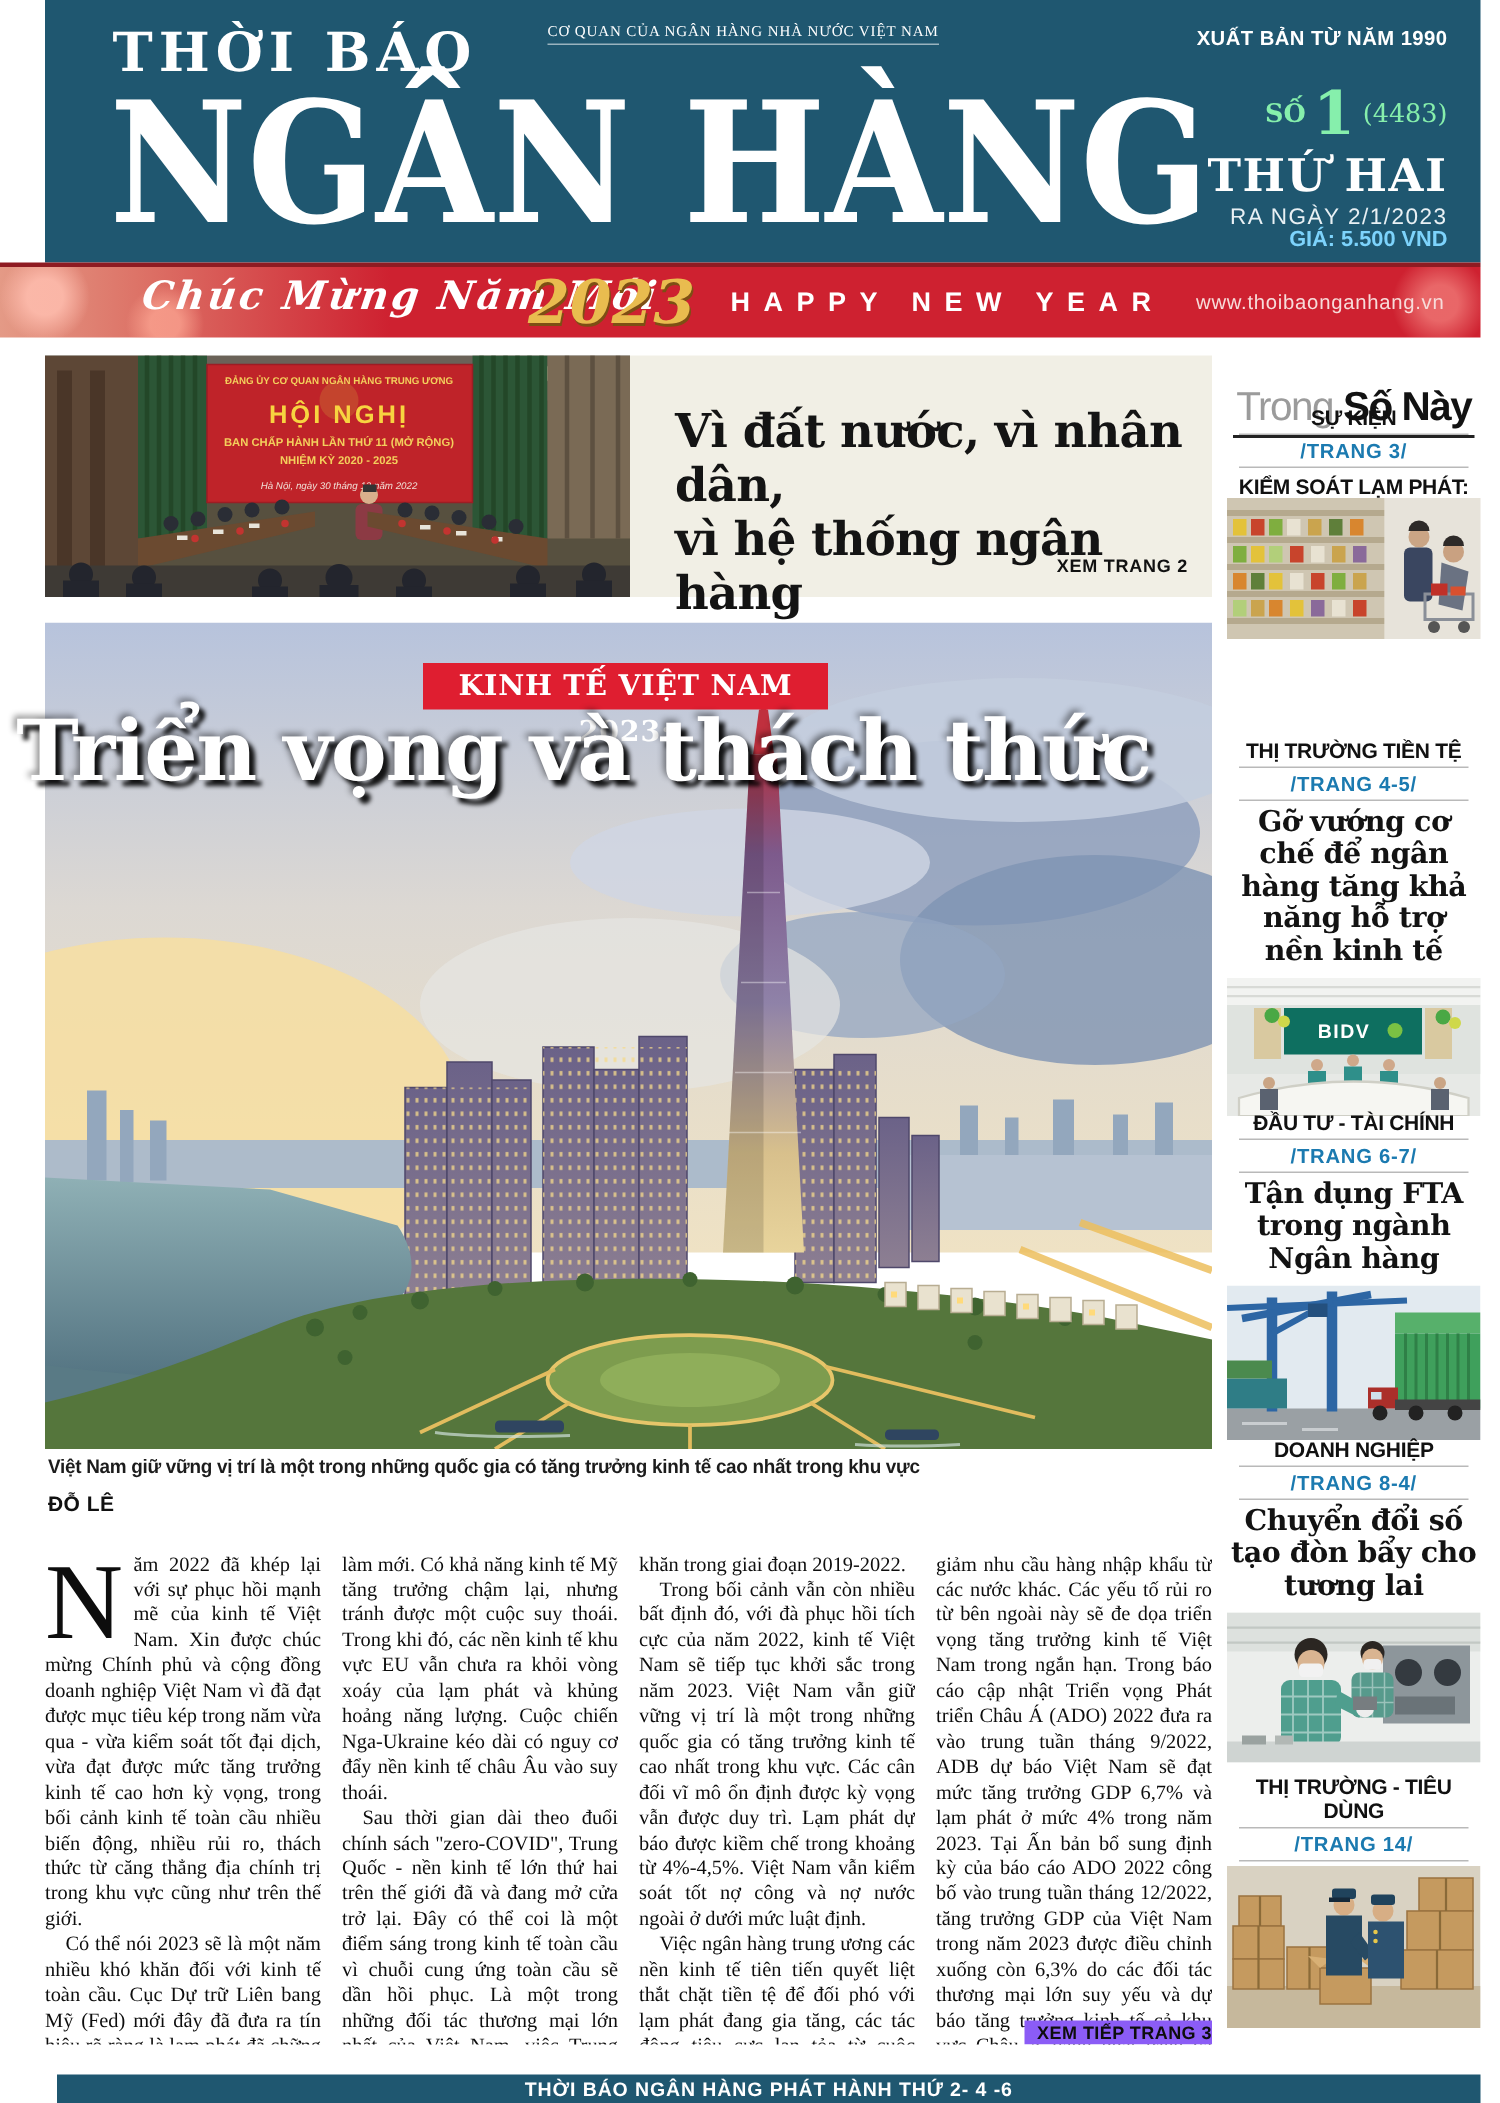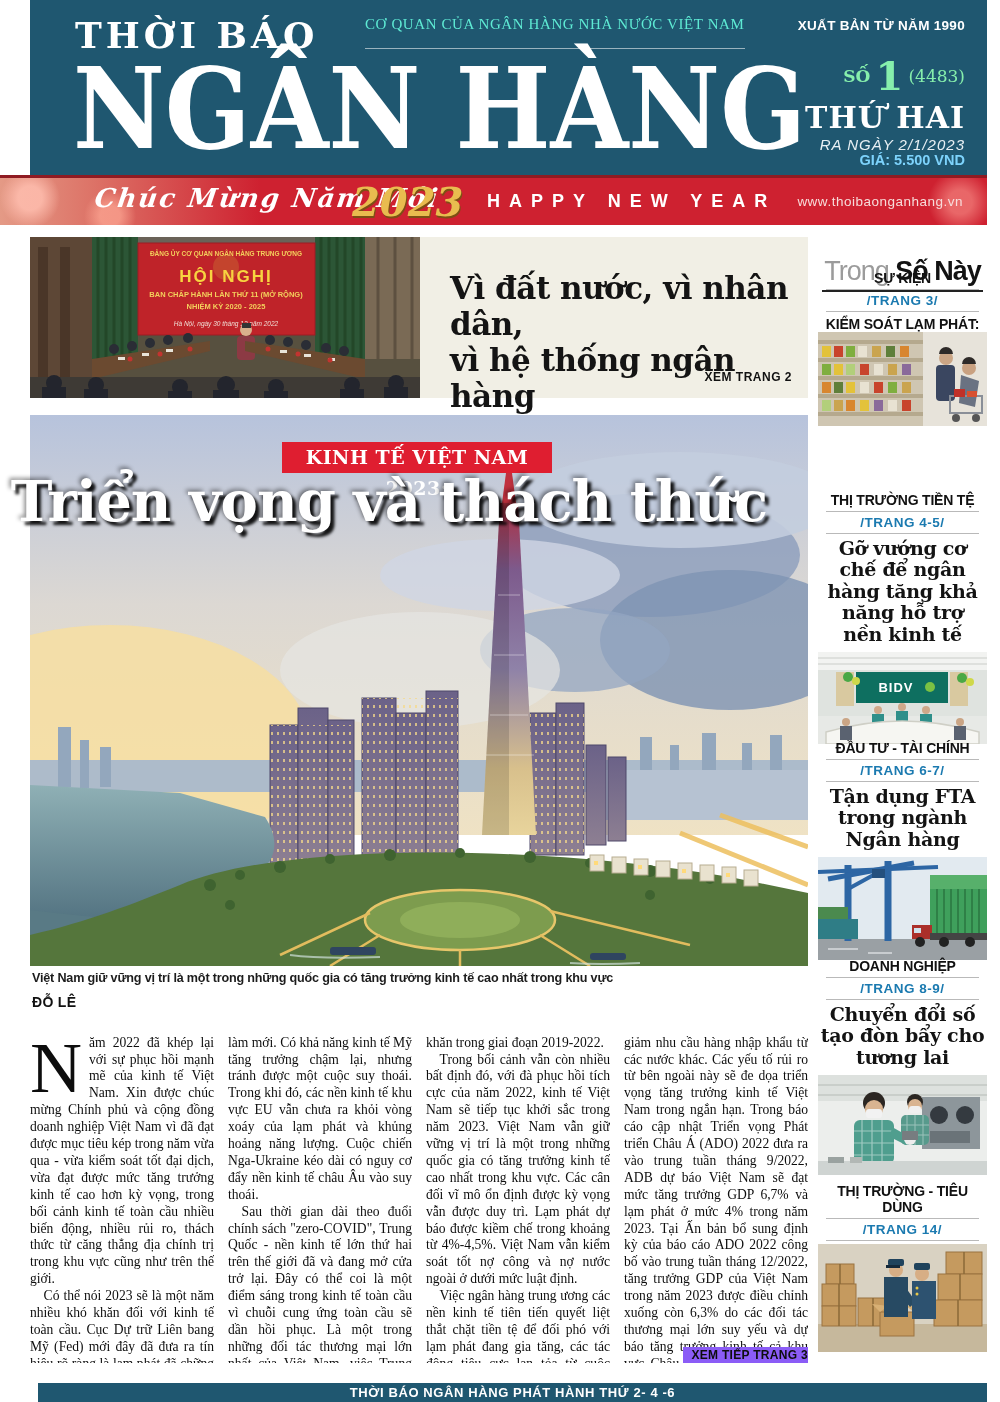--- a/index.html
+++ b/index.html
@@ -1,34 +1,34 @@
 <!DOCTYPE html>
 <html><head>
 <meta charset="utf-8">
 <style>
   html,body{margin:0;padding:0;background:#ffffff;}
   #page{position:relative;width:1000px;height:1402px;background:#ffffff;overflow:hidden;
         font-family:"Liberation Sans",sans-serif;}
 
   
   .masthead{position:absolute;left:30px;top:0;width:957px;height:175px;background:#1f5770;}
-  .agency{position:absolute;left:335px;top:16px;color:#5eead4;font-family:"Liberation Serif",serif;
-          font-size:15px;letter-spacing:.6px;padding-bottom:15px;border-bottom:1px solid rgba(255,255,255,.55);}
+  .agency{position:absolute;left:335px;top:16px;color:#ffffff;font-family:"Liberation Serif",serif;
+          font-size:10px;letter-spacing:.6px;padding-bottom:2px;border-bottom:1px solid rgba(255,255,255,.55);}
   .since{position:absolute;right:22px;top:18px;color:#fff;font-weight:bold;font-size:13.5px;letter-spacing:.3px;}
   .mast-top{position:absolute;left:45px;top:14px;color:#fff;font-family:"DejaVu Serif",serif;
             font-weight:bold;font-size:36px;letter-spacing:4px;}
   .mast-main-svg{position:absolute;left:43px;top:38px;overflow:visible;}
   .mast-main-svg text{font-family:"DejaVu Serif",serif;font-weight:bold;font-size:112px;fill:#ffffff;}
   .issue-line{position:absolute;right:22px;top:52px;color:#86efac;text-align:right;font-family:"DejaVu Serif",serif;}
   .issue-so{font-size:17px;font-weight:bold;vertical-align:8px;}
   .issue-no{font-size:40px;font-weight:bold;}
   .issue-suffix{font-size:17px;vertical-align:8px;}
   .dayname{position:absolute;right:22px;top:100px;color:#fff;font-family:"DejaVu Serif",serif;
            font-weight:bold;font-size:30px;letter-spacing:1px;}
-  .dateline{position:absolute;right:22px;top:136px;color:#e8f0f4;font-size:15px;letter-spacing:1px;font-style:italic;}
+  .dateline{position:absolute;right:22px;top:136px;color:#e8f0f4;font-size:15px;letter-spacing:1px;}
   .price{position:absolute;right:22px;top:152px;color:#7dd3fc;font-weight:bold;font-size:14.5px;}
 
   
   .banner{position:absolute;left:0;top:175px;width:987px;height:47px;
           background:
             radial-gradient(circle at 30px 20px, rgba(255,190,175,.85) 0 12px, rgba(255,190,175,0) 30px),
             radial-gradient(circle at 110px 38px, rgba(255,170,150,.7) 0 10px, rgba(255,170,150,0) 26px),
             radial-gradient(circle at 960px 24px, rgba(255,160,150,.55) 0 12px, rgba(255,160,150,0) 32px),
             linear-gradient(90deg,#e49a86 0,#dd7468 90px,#ce2130 260px,#ce2130 100%);
           border-top:3px solid #8f1b22;}
@@ -459,21 +459,21 @@
         <circle cx="102" cy="85" r="5" fill="#222"></circle>
           <circle cx="126" cy="85" r="5" fill="#222"></circle>
           <circle cx="152" cy="85" r="5" fill="#222"></circle>
         <path d="M10,92 h30 M50,96 h24" stroke="#c9cdd0" stroke-width="2"></path>
       </svg>
     </div>
 
     <div class="sb-sec" style="top:720px">
       <div class="sb-cat">DOANH NGHIỆP</div>
       <div class="sb-rule"></div>
-      <div class="sb-page">/TRANG 8-9/</div>
+      <div class="sb-page">/TRANG 8-4/</div>
       <div class="sb-rule"></div>
       <div class="sb-head">Chuyển đổi số tạo đòn bẩy cho tương lai</div>
       <svg class="sb-photo" viewBox="0 0 169 100" width="169" height="100">
         <rect width="169" height="100" fill="#eceeec"></rect>
         <rect width="169" height="26" fill="#dde1de"></rect>
         <path d="M0,10h169 M0,20h169" stroke="#c2c8c4" stroke-width="1.5"></path>
         <rect x="104" y="22" width="58" height="52" fill="#8d969b"></rect>
         <circle cx="121" cy="40" r="9" fill="#343a40"></circle>
           <circle cx="147" cy="40" r="9" fill="#343a40"></circle>
         <rect x="112" y="56" width="40" height="12" fill="#6a7378"></rect>

